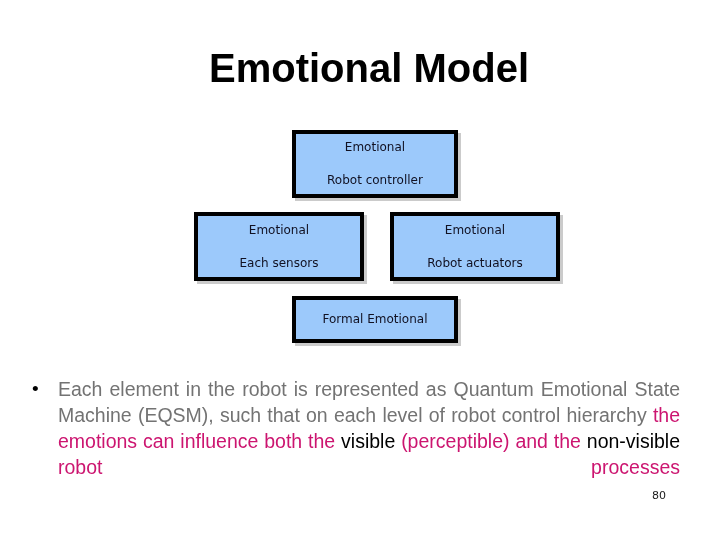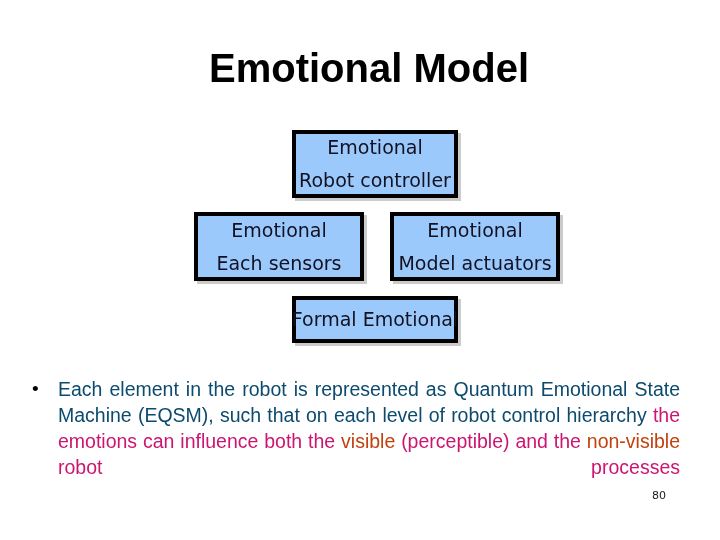--- a/index.html
+++ b/index.html
@@ -43,21 +43,21 @@
     position: absolute;
     box-sizing: border-box;
     background: #9CC9FB;
     border: 4px solid #000000;
     box-shadow: 3px 3px 0 rgba(140,140,140,0.45);
     display: flex;
     flex-direction: column;
     align-items: center;
     justify-content: center;
     font-family: "DejaVu Sans", sans-serif;
-    font-size: 19px;
+    font-size: 12px;
     color: #111122;
     text-align: center;
   }
   .dia-box .line {
     display: block;
     white-space: nowrap;
     line-height: 15px;
   }
   .dia-box .line + .line {
     margin-top: 18px;
@@ -112,23 +112,23 @@
     color: #000000;
   }
   #bullet-block .bullet-text {
     flex: 1 1 auto;
     text-align: justify;
     text-justify: inter-word;
   }
   #bullet-block .bullet-text > span {
     
   }
-  .tx-black { color: #0c4a6e; }
+  .tx-black { color: #737373; }
   .tx-magenta { color: #CC1570; }
-  .tx-navy { color: #c2410c; }
+  .tx-navy { color: #000000; }
 
   
   #bullet-block .bullet-text::after {
     content: "";
     display: inline-block;
     width: 100%;
   }
 
   
   #slide-number {
@@ -159,21 +159,21 @@
       <span class="line">Robot controller</span>
     </div>
 
     <div class="dia-box" id="box-sensors">
       <span class="line">Emotional</span>
       <span class="line">Each sensors</span>
     </div>
 
     <div class="dia-box" id="box-actuators">
       <span class="line">Emotional</span>
-      <span class="line">Model actuators</span>
+      <span class="line">Robot actuators</span>
     </div>
 
     <div class="dia-box" id="box-formal">
       <span class="line">Formal Emotional</span>
     </div>
 
   </div>
 
   <div id="bullet-block">
     <div class="bullet-row">

